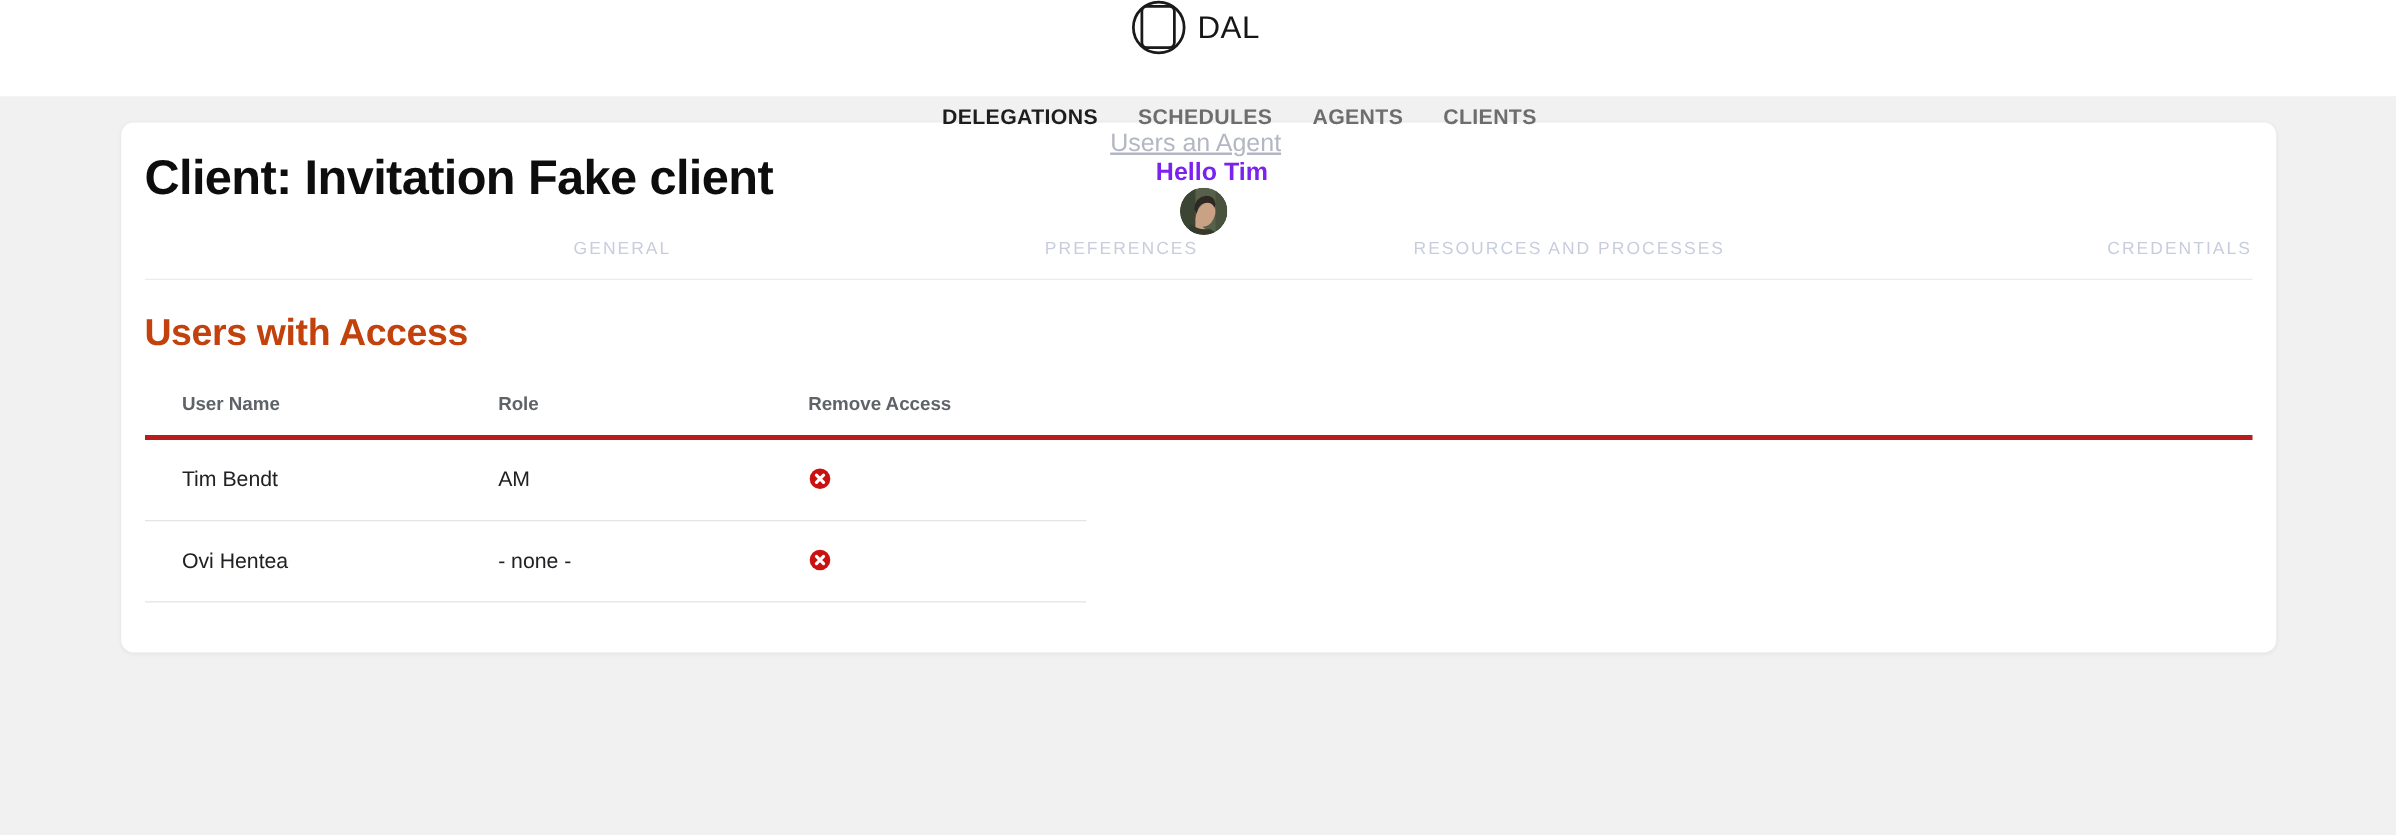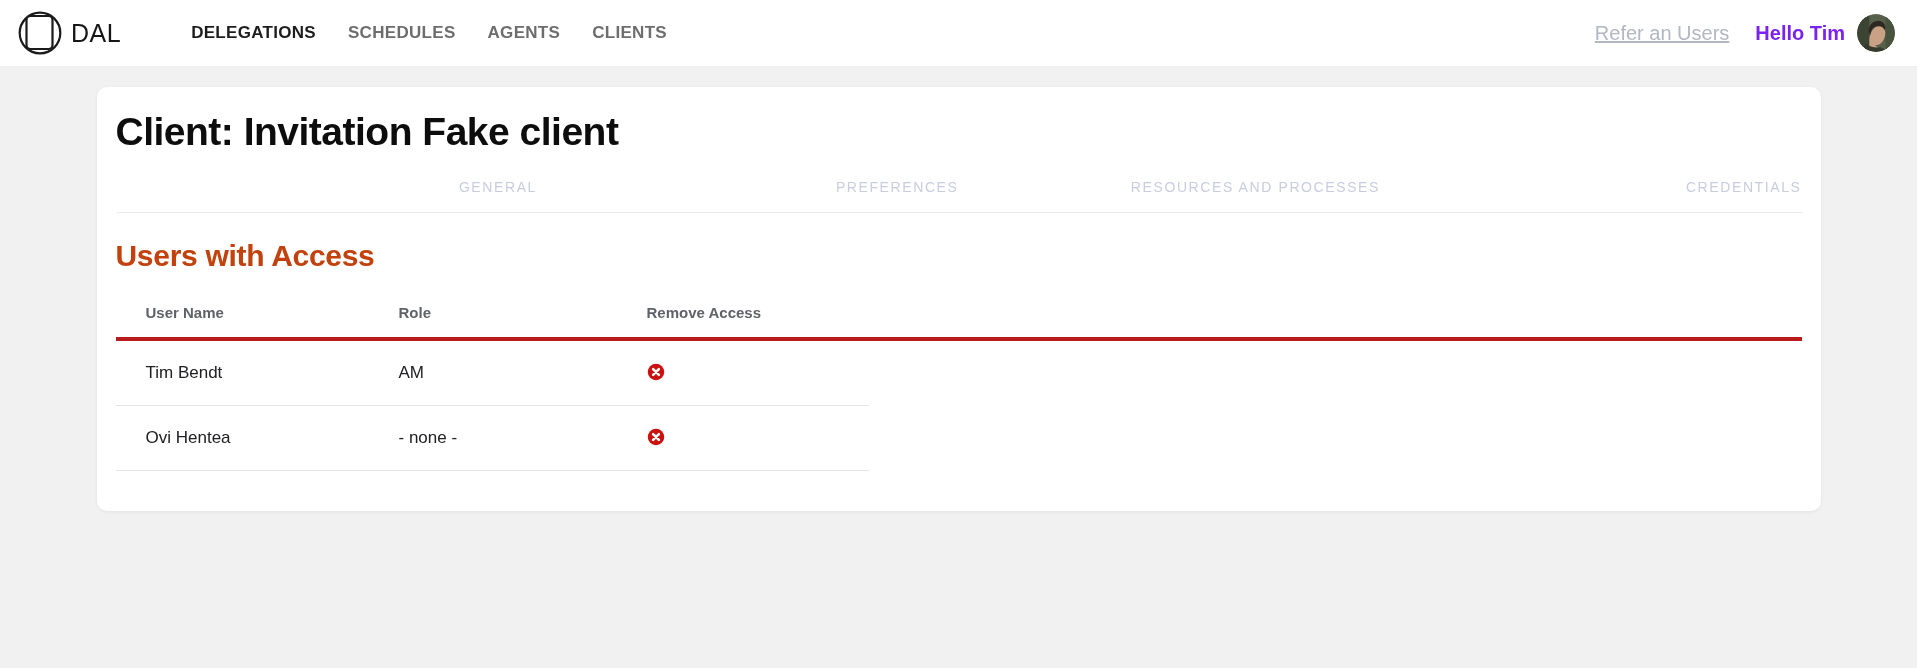--- a/index.html
+++ b/index.html
@@ -5,36 +5,37 @@
   * { margin: 0; padding: 0; box-sizing: border-box; }
   html, body { width: 1917px; height: 668px; }
   body {
     font-family: "Liberation Sans", sans-serif;
     background: #f1f1f1;
     overflow: hidden;
   }
 
   
   .topnav {
-    height: 66px;
+    height: 77px;
     background: #ffffff;
     display: flex;
     align-items: center;
     padding: 0 22px 0 18px;
+    flex-direction: column;
   }
   .brand { display: flex; align-items: center; cursor: pointer; }
   .brand-logo { display: block; }
   .brand-text {
     font-size: 25px;
     font-weight: 500;
     color: #161616;
     margin-left: 9px;
     letter-spacing: 0.5px;
   }
-  .nav-items { display: flex; align-items: flex-start; margin-left: 70px; gap: 32px; }
+  .nav-items { display: flex; align-items: flex-start; margin-left: 70px; gap: 32px; margin-top: 40px; }
   .nav-item {
     font-size: 17px;
     font-weight: 700;
     color: #6d6d6d;
     letter-spacing: 0.3px;
     cursor: pointer;
     white-space: nowrap;
   }
   .nav-item.active { color: #1d1d1d; }
   .topnav-spacer { flex: 1; }
@@ -174,21 +175,21 @@
 
   <nav class="nav-items">
     <span class="nav-item active">DELEGATIONS</span>
     <span class="nav-item">SCHEDULES</span>
     <span class="nav-item">AGENTS</span>
     <span class="nav-item">CLIENTS</span>
   </nav>
 
   <div class="topnav-spacer"></div>
 
-  <a class="refer-link">Refer an Users</a>
+  <a class="refer-link">Users an Agent</a>
   <span class="greeting">Hello Tim</span>
 
   <div class="avatar">
     <svg width="38" height="38" viewBox="0 0 40 40">
       <defs>
           <clipPath id="avclip">
             <circle cx="20" cy="20" r="20"></circle>
           </clipPath>
         </defs>
       <g clip-path="url(#avclip)">

